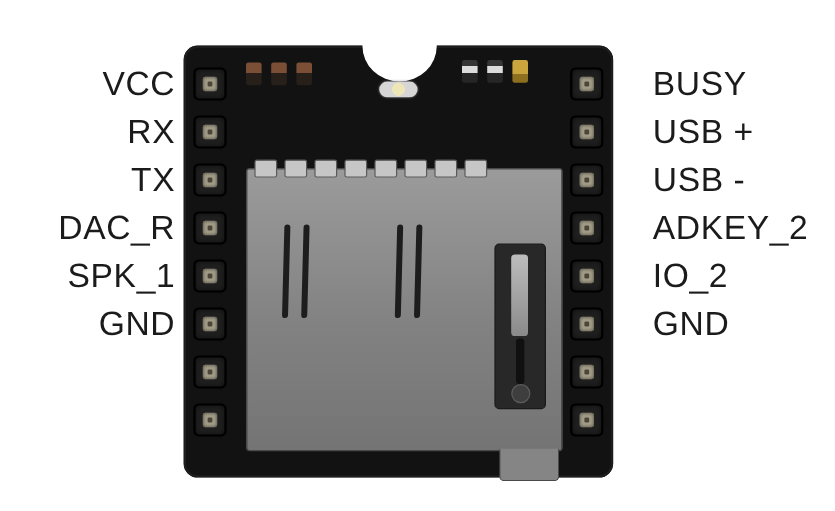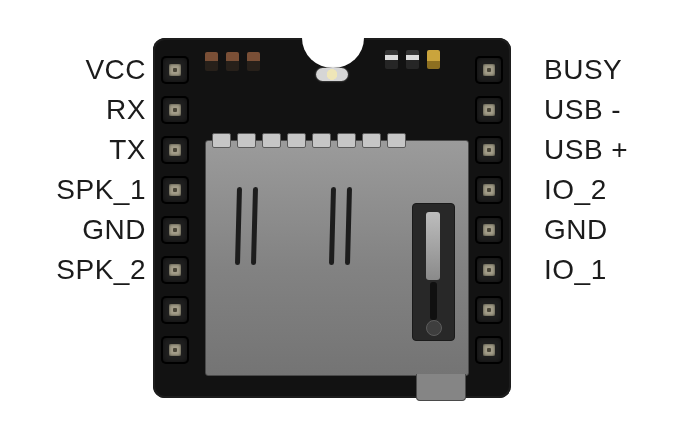--- a/index.html
+++ b/index.html
@@ -109,23 +109,23 @@
 </style>
 </head>
 <body>
 
 <div class="canvas">
 
   <div class="labels left">
     <div class="pin-label">VCC</div>
     <div class="pin-label">RX</div>
     <div class="pin-label">TX</div>
+    <div class="pin-label">DAC_R</div>
     <div class="pin-label">SPK_1</div>
     <div class="pin-label">GND</div>
-    <div class="pin-label">SPK_2</div>
   </div>
 
   <div class="module">
     <div class="notch"></div>
 
     <div class="pin-col left-col">
       <div class="pin">
           <div class="pin-inner"></div>
         </div>
       <div class="pin">
@@ -209,20 +209,20 @@
         <div class="mech-bar"></div>
         <div class="mech-pin"></div>
         <div class="mech-ball"></div>
       </div>
       <div class="slot-tab"></div>
     </div>
   </div>
 
   <div class="labels right">
     <div class="pin-label">BUSY</div>
+    <div class="pin-label">USB +</div>
     <div class="pin-label">USB -</div>
-    <div class="pin-label">USB +</div>
+    <div class="pin-label">ADKEY_2</div>
     <div class="pin-label">IO_2</div>
     <div class="pin-label">GND</div>
-    <div class="pin-label">IO_1</div>
   </div>
 
 </div>
 
 </body></html>

